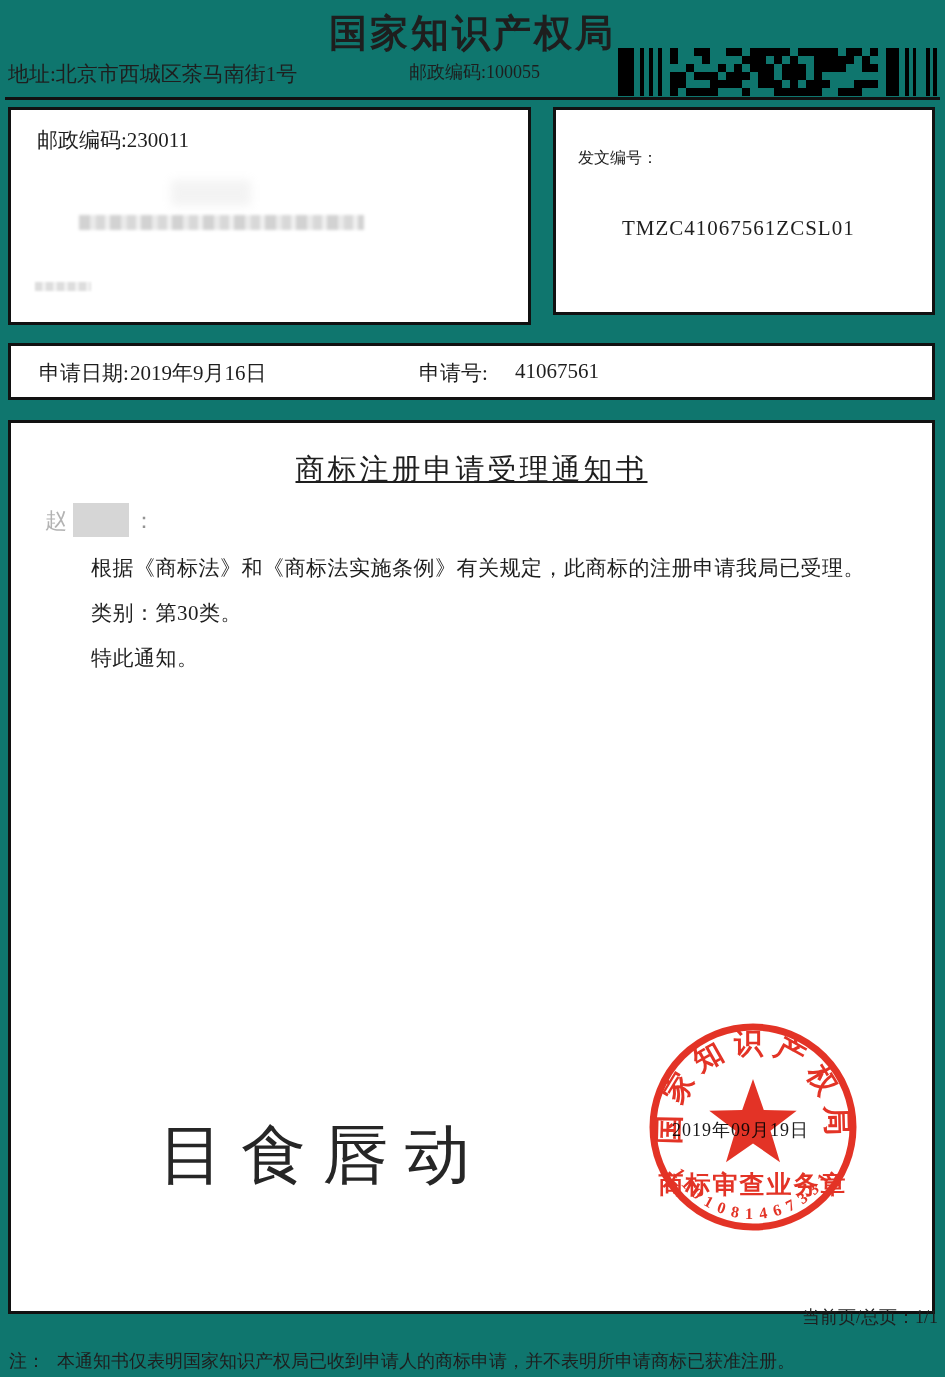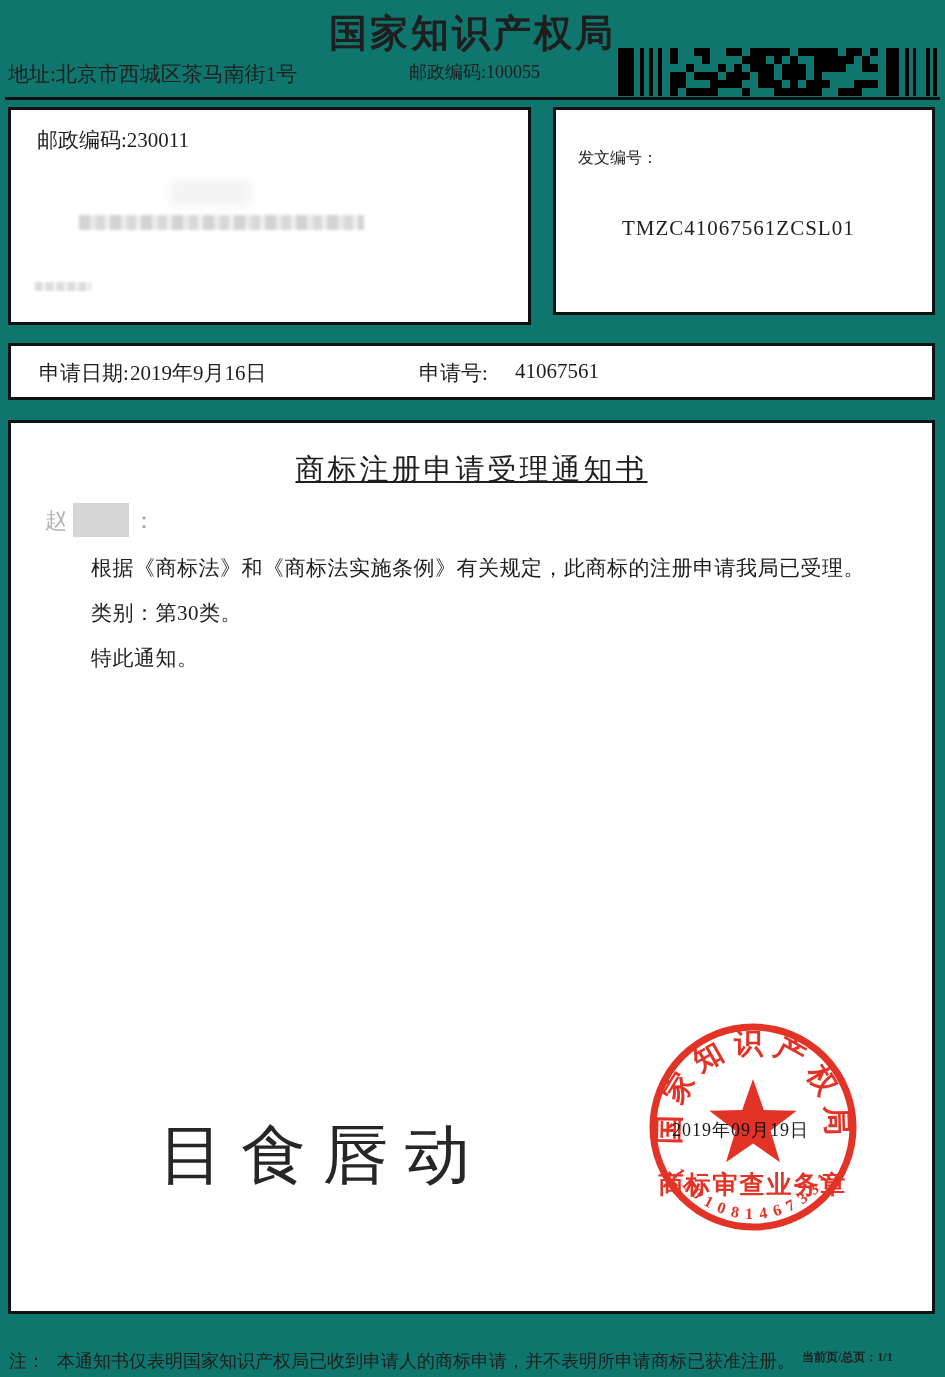--- a/index.html
+++ b/index.html
@@ -45,21 +45,21 @@
   .para2{top:176px;}
   .para3{top:221px;}
   .trademark{top:688px;left:148px;font-size:65px;letter-spacing:17px;color:#262626;font-weight:500;}
   
   .seal{top:1015px;left:641px;z-index:1;opacity:.95;}
   .date-stamp{top:1118px;left:672px;font-size:18px;letter-spacing:1px;color:#1b1b1b;z-index:2;mix-blend-mode:multiply;}
   
   .agent-line{top:1315px;left:9px;font-size:19px;}
   .footnote{top:1349px;left:9px;font-size:18px;}
   .footnote .note-label{margin-right:12px;}
-  .page-indicator{top:1349px;left:802px;font-size:12px;font-weight:bold;}
+  .page-indicator{top:1305px;left:802px;font-size:18px;}
 </style>
 </head>
 <body>
 
 <div class="page">
 
   <div class="abs org-title">国家知识产权局</div>
   <div class="abs addr-line">地址:北京市西城区茶马南街1号</div>
   <div class="abs postcode-line">邮政编码:100055</div>
 

